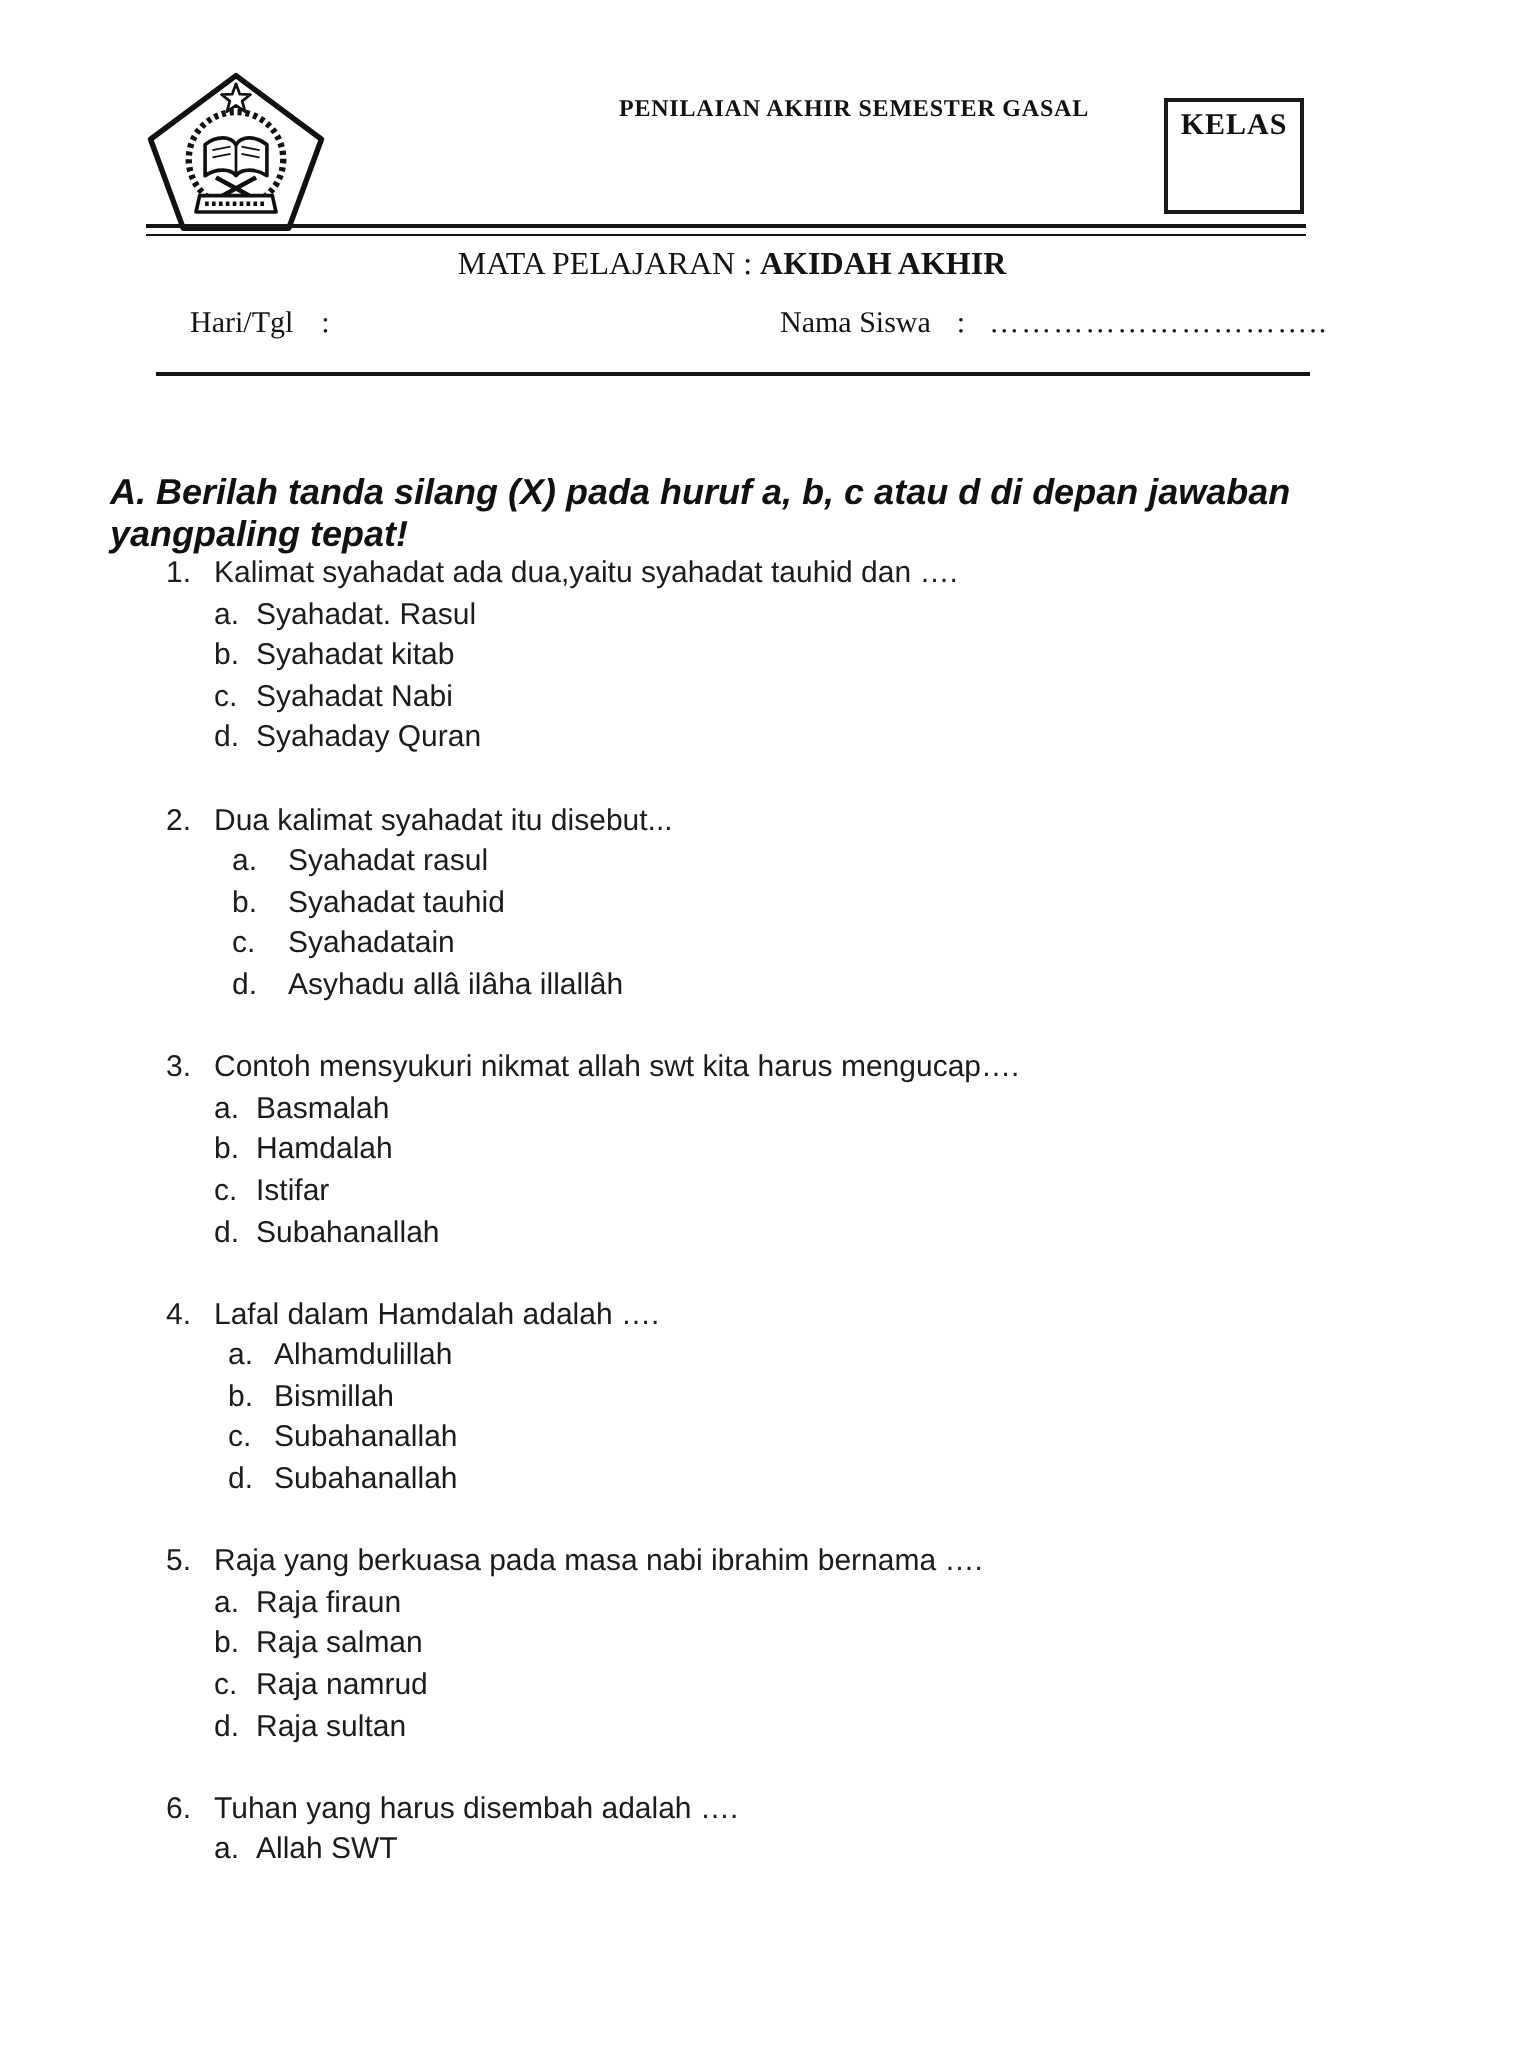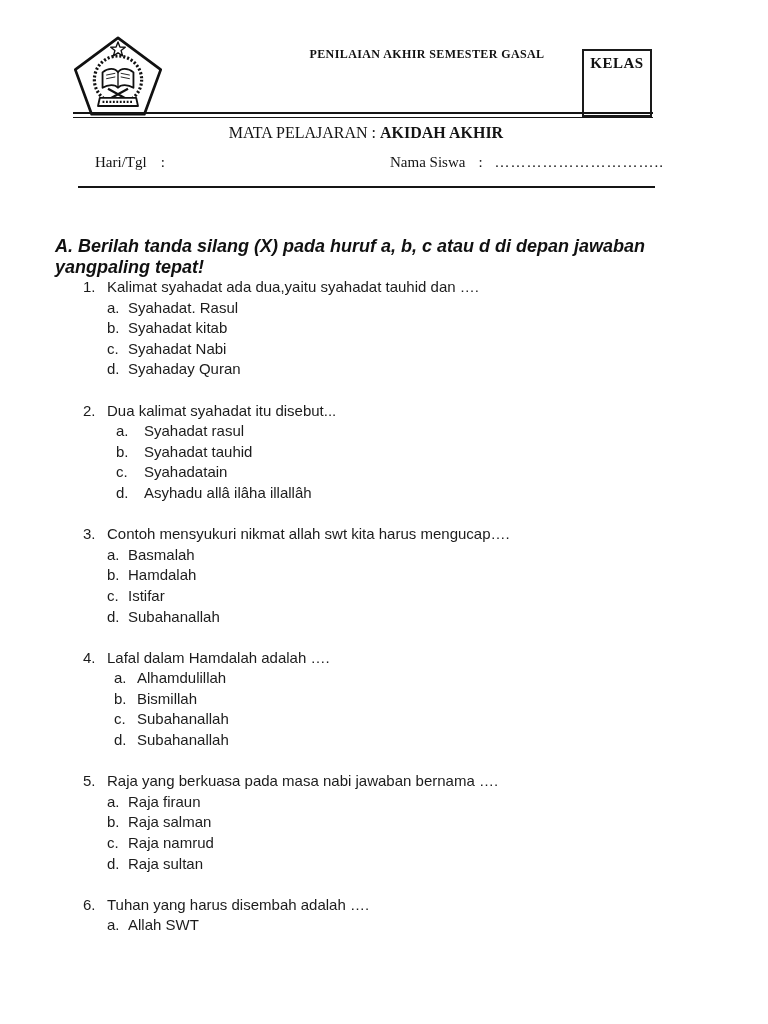--- a/index.html
+++ b/index.html
@@ -10,21 +10,21 @@
     font-family:"Liberation Serif", serif;
   }
 
   
   .logo { position:absolute; left:72px; top:36px; width:92px; height:80px; }
   .page-title {
     position:absolute; left:16px; top:47px; width:748px; text-align:center;
     font-size:12px; font-weight:bold; letter-spacing:.4px; color:#111;margin-left:37px;
   }
   .kelas-box {
-    position:absolute; left:582px; top:49px; width:70px; height:68px;
+    position:absolute; left:582px; top:49px; width:70px; height:58px;
     border:2px solid #1a1a1a; text-align:center; padding-top:4px;
     font-size:15px; font-weight:bold; letter-spacing:.5px; color:#111;
   }
   .rule-double {
     position:absolute; left:73px; top:112px; width:580px; height:6px;
     border-top:2.5px solid #151515; border-bottom:1.5px solid #151515;
   }
 
   
   .subject-line {
@@ -202,21 +202,21 @@
   </div>
           <div class="option">
     <span class="opt-label">d.</span>
     <span class="opt-text">Subahanallah</span>
   </div>
         </div>
   </div>
       <div class="question">
     <div class="q-row">
       <span class="q-num">5.</span>
-      <span class="q-text">Raja yang berkuasa pada masa nabi jawaban bernama ….</span>
+      <span class="q-text">Raja yang berkuasa pada masa nabi ibrahim bernama ….</span>
     </div>
     <div class="options indent-normal">
           <div class="option">
     <span class="opt-label">a.</span>
     <span class="opt-text">Raja firaun</span>
   </div>
           <div class="option">
     <span class="opt-label">b.</span>
     <span class="opt-text">Raja salman</span>
   </div>

